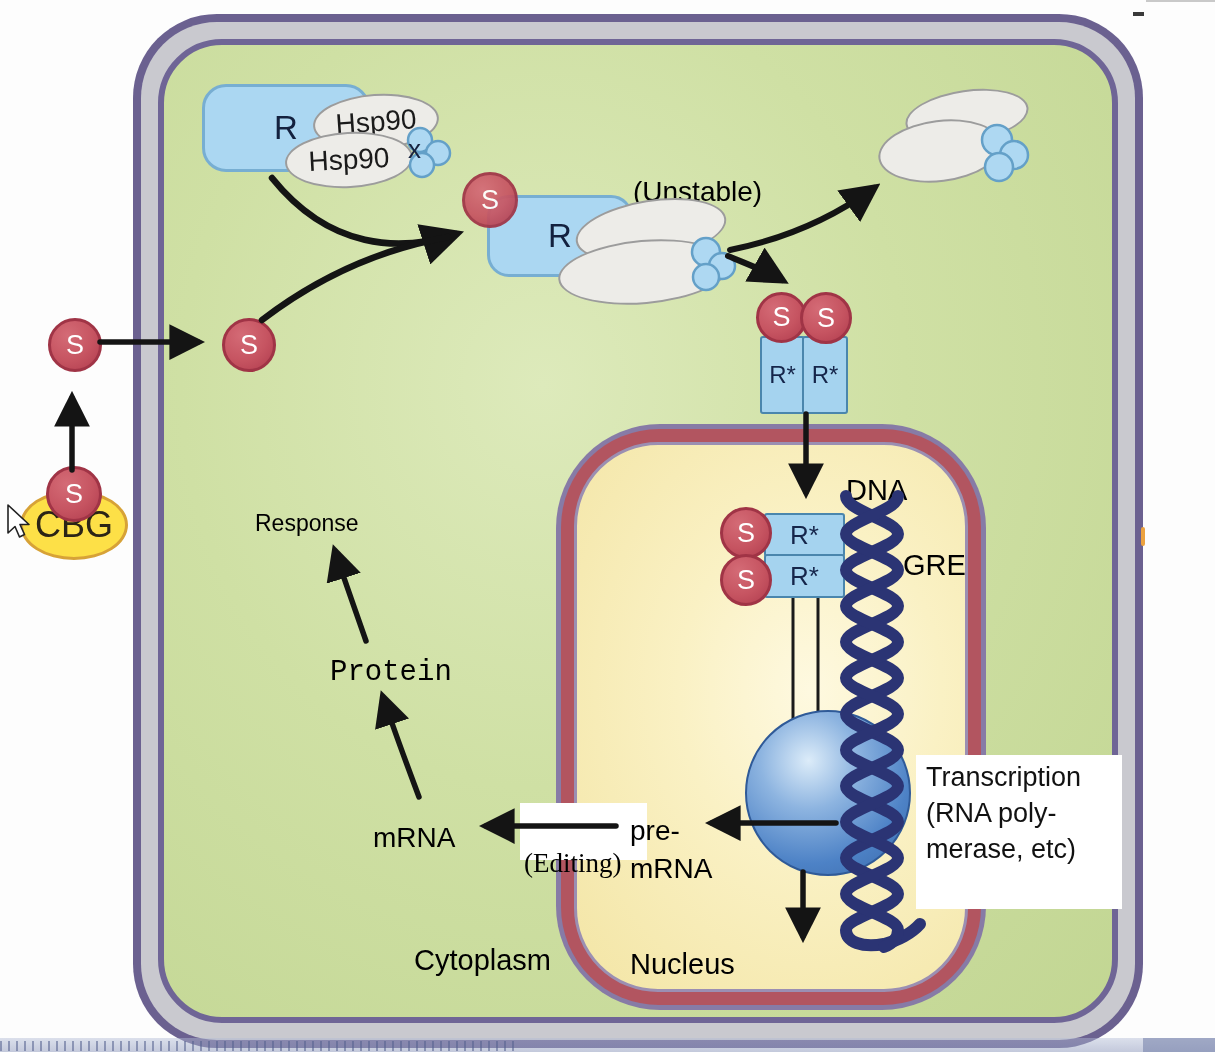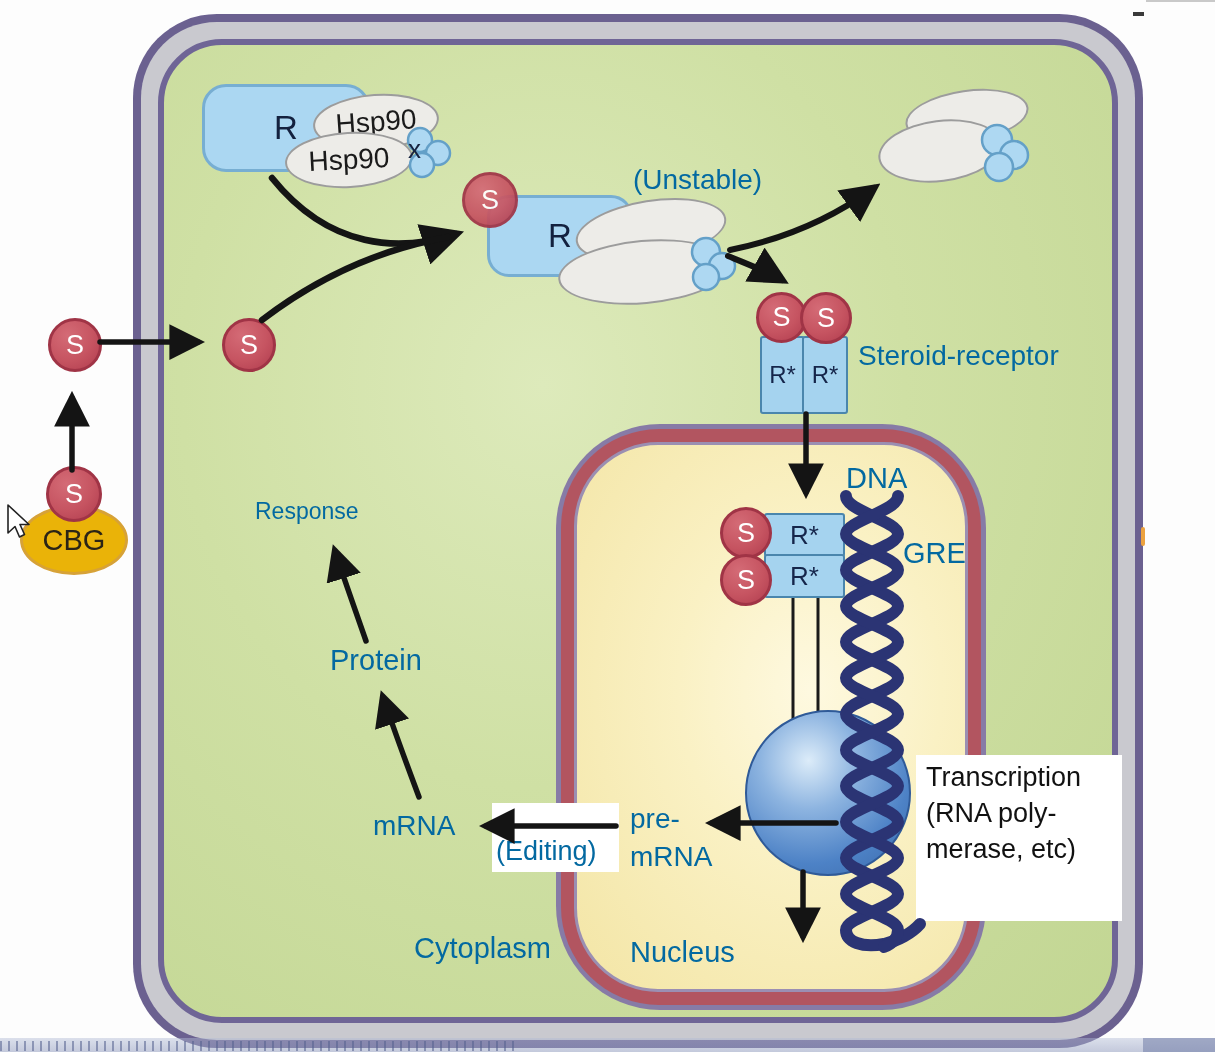--- a/index.html
+++ b/index.html
@@ -23,28 +23,28 @@
         font-size:33px;color:#13213f;z-index:15;}
   .rstar{position:absolute;background:#a5d3ef;border:2.5px solid #4a86ad;border-radius:3px;
         display:flex;align-items:center;justify-content:center;
         font-size:24px;font-weight:500;color:#15254a;z-index:15;}
   .ell{position:absolute;background:#edece8;border:2.5px solid #9c9c9c;border-radius:50%;
         display:flex;align-items:center;justify-content:center;font-size:28px;color:#1a1a1a;z-index:16;}
   .s-circle{position:absolute;border-radius:50%;
         background:radial-gradient(circle at 35% 30%, #d46b76 0%, #c65461 55%, #b03c4e 100%);
         border:3px solid #a03446;display:flex;align-items:center;justify-content:center;
         color:#fff;font-size:27px;z-index:18;}
-  .cbg{position:absolute;left:20px;top:505px;width:102px;height:64px;border-radius:50%;
-        background:#eab308;border:3px solid #d7a237;display:flex;align-items:center;justify-content:center;
-        font-size:29px;color:#2b2416;z-index:15;}
+  .cbg{position:absolute;left:20px;top:490px;width:102px;height:64px;border-radius:50%;
+        background:#fde047;border:3px solid #d7a237;display:flex;align-items:center;justify-content:center;
+        font-size:36px;color:#2b2416;z-index:15;}
   .sphere{position:absolute;left:745px;top:710px;width:162px;height:162px;border-radius:50%;
         background:radial-gradient(circle at 38% 30%, #dcecf9 0%, #8db4e0 32%, #4d82c6 68%, #3a68a8 100%);
         border:2px solid #2f5a98;z-index:12;}
   .wbox{position:absolute;background:#ffffff;z-index:14;}
-  .lbl{position:absolute;font-size:28px;color:#0369a1;white-space:nowrap;z-index:15;}
+  .lbl{position:absolute;font-size:28px;color:#000000;white-space:nowrap;z-index:15;margin-top:12px;}
   .x-label{position:absolute;font-size:26px;color:#16223f;z-index:45;}
   .svg-under{position:absolute;left:0;top:0;z-index:10;pointer-events:none;}
   .svg-over{position:absolute;left:0;top:0;z-index:40;pointer-events:none;}
   .svg-cursor{position:absolute;left:6px;top:503px;z-index:70;pointer-events:none;}
   
   .scrubber{position:absolute;left:0;top:1038px;width:1215px;height:14px;z-index:60;
         background:linear-gradient(180deg, rgba(178,188,214,0.45), rgba(148,158,192,0.55));}
   .scrubber-ticks{position:absolute;left:0;top:3px;width:520px;height:10px;
         background:repeating-linear-gradient(90deg, rgba(84,96,142,0.55) 0 2px, rgba(0,0,0,0) 2px 8px);}
   .scrubber-end{position:absolute;right:0;top:0;width:72px;height:14px;background:rgba(120,132,172,0.6);}
@@ -84,52 +84,51 @@
   <div class="s-circle" style="left:462px;top:172px;width:50px;height:50px;opacity:0.93;">S</div>
   <div class="lbl" style="left:633px;top:164px;">(Unstable)</div>
 
   <div class="ell" style="left:905px;top:90px;width:120px;height:48px;transform:rotate(-8deg);"></div>
   <div class="ell" style="left:878px;top:120px;width:120px;height:58px;transform:rotate(-7deg);"></div>
 
   <div class="s-circle" style="left:756px;top:292px;width:45px;height:45px;">S</div>
   <div class="s-circle" style="left:800px;top:292px;width:46px;height:46px;">S</div>
   <div class="rstar" style="left:760px;top:336px;width:41px;height:74px;">R*</div>
   <div class="rstar" style="left:802px;top:336px;width:42px;height:74px;">R*</div>
-  <div class="lbl" style="left:858px;top:340px;">Steroid-receptor</div>
 
   <div class="s-circle" style="left:48px;top:318px;width:48px;height:48px;">S</div>
   <div class="s-circle" style="left:222px;top:318px;width:48px;height:48px;">S</div>
   <div class="cbg">CBG</div>
   <div class="s-circle" style="left:46px;top:466px;width:50px;height:50px;">S</div>
 
   <div class="rstar" style="left:764px;top:513px;width:77px;height:40px;font-size:26px;">R*</div>
   <div class="rstar" style="left:764px;top:554px;width:77px;height:40px;font-size:26px;">R*</div>
   <div class="s-circle" style="left:720px;top:507px;width:46px;height:46px;">S</div>
   <div class="s-circle" style="left:720px;top:554px;width:46px;height:46px;">S</div>
 
   <div class="lbl" style="left:846px;top:462px;font-size:29px;">DNA</div>
   <div class="lbl" style="left:903px;top:537px;font-size:29px;">GRE</div>
   <div class="lbl" style="left:630px;top:936px;font-size:29px;">Nucleus</div>
   <div class="lbl" style="left:630px;top:800px;line-height:38px;">
     <div>pre-</div>
     <div>mRNA</div>
   </div>
 
   <div class="sphere"></div>
-  <div class="wbox" style="left:916px;top:755px;width:196px;height:150px;padding:4px 0 12px 10px;
+  <div class="wbox" style="left:916px;top:755px;width:196px;height:150px;padding:4px 0 0 10px;
         font-size:27px;line-height:36px;color:#111;">
     <div>Transcription</div>
     <div>(RNA poly-</div>
     <div>merase, etc)</div>
   </div>
 
   <div class="lbl" style="left:255px;top:498px;font-size:23px;">Response</div>
-  <div class="lbl" style="left:330px;top:644px;font-size:29px;">Protein</div>
+  <div class="lbl" style="left:330px;top:644px;font-size:29px;font-family:Liberation Mono, monospace;">Protein</div>
   <div class="lbl" style="left:373px;top:810px;">mRNA</div>
-  <div class="wbox" style="left:492px;top:803px;width:127px;height:69px;">
+  <div class="wbox" style="left:520px;top:803px;width:127px;height:57px;font-family:Liberation Serif, serif;">
     <div class="lbl" style="left:4px;top:33px;position:absolute;font-size:27px;">(Editing)</div>
   </div>
   <div class="lbl" style="left:414px;top:932px;font-size:29px;">Cytoplasm</div>
 
   <svg class="svg-under" width="1215" height="1052">
     <path d="M793,594 L793,726" stroke="#1a1a1a" stroke-width="3" fill="none"></path>
     <path d="M818,594 L818,726" stroke="#1a1a1a" stroke-width="3" fill="none"></path>
   </svg>
 
   <svg class="svg-over" width="1215" height="1052">

